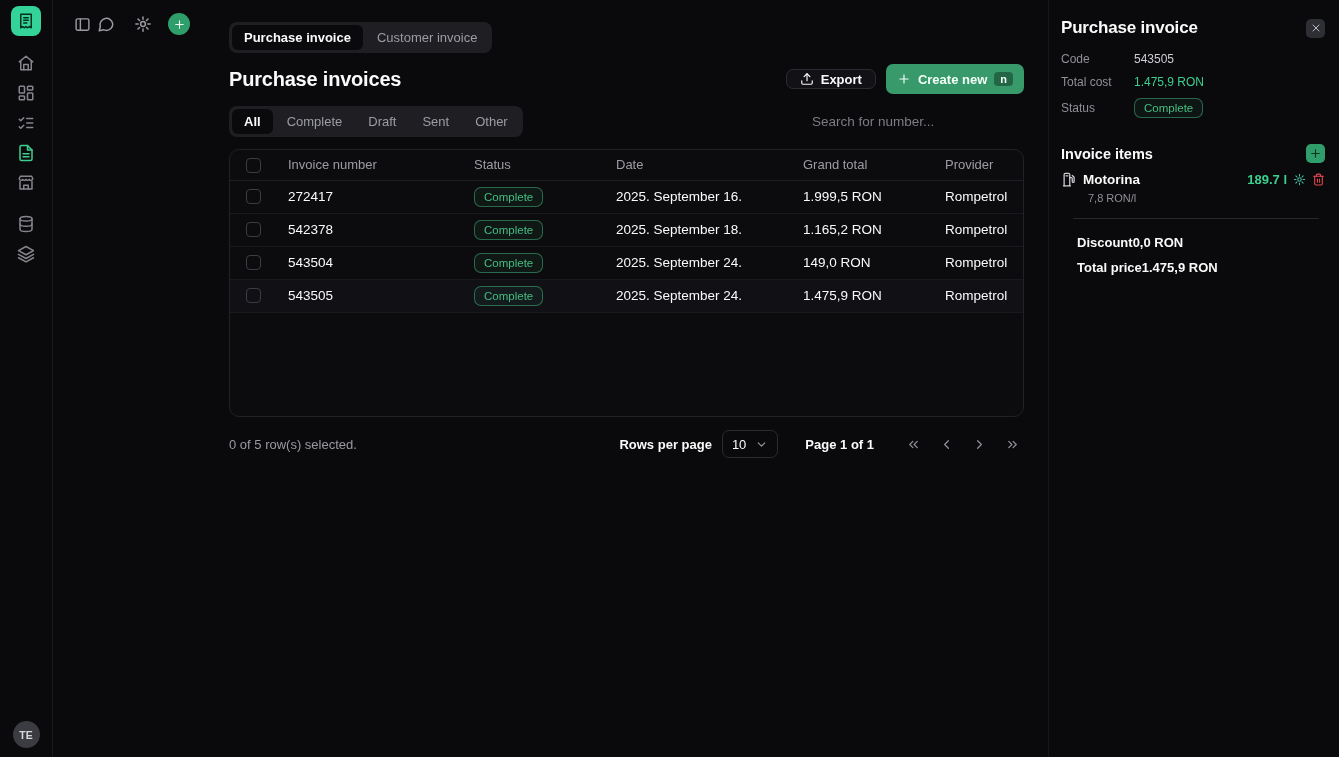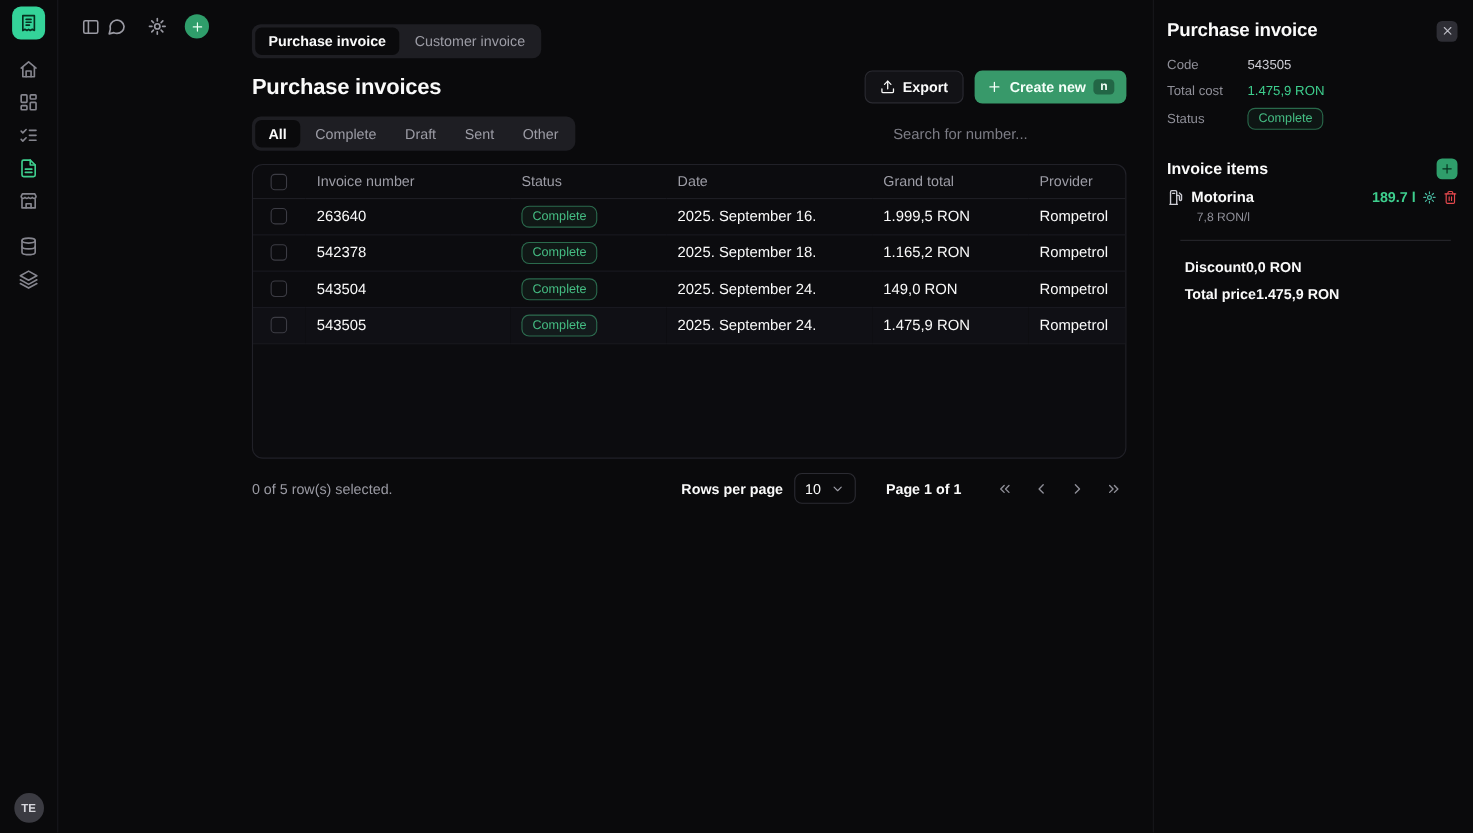--- a/index.html
+++ b/index.html
@@ -30,21 +30,21 @@
   .body{flex:1;display:grid;grid-template-columns:1fr 291px;min-height:0}
 
   
   .main{padding:22px 24px 0 22px;min-width:0}
   .seg-list{display:inline-flex;background:#1e1e23;border-radius:8px;padding:3px;gap:2px}
   .seg{padding:3px 12px;border-radius:6px;color:#9c9ca5;font-size:13px;font-weight:500;line-height:19px}
   .seg.active{background:#0a0a0c;color:#fafafa;font-weight:700}
   .title-row{display:flex;align-items:center;justify-content:space-between;margin-top:11px}
   .title-row h1{font-size:20px;font-weight:700;letter-spacing:-.2px}
   .title-actions{display:flex;align-items:center;gap:10px}
-  .btn-outline{display:inline-flex;align-items:center;gap:7px;height:30px;padding:0 13px;border:1px solid #2b2b32;border-radius:7px;background:#121216;font-size:13px;font-weight:600}
+  .btn-outline{display:inline-flex;align-items:center;gap:7px;height:20px;padding:0 13px;border:1px solid #2b2b32;border-radius:7px;background:#121216;font-size:13px;font-weight:600}
   .btn-green{display:inline-flex;align-items:center;gap:7px;height:30px;padding:0 11px;border-radius:7px;background:#38996a;color:#f4fff9;font-size:13px;font-weight:600}
   .kbd{background:rgba(8,40,26,.45);border-radius:4px;padding:1px 6px;font-size:11px;font-weight:600}
   .filter-row{display:flex;align-items:center;justify-content:space-between;margin-top:12px}
   .search{background:transparent;border:none;outline:none;width:212px;color:#fafafa;font-size:13.5px}
   .search::placeholder{color:#7c7c85}
 
   .card{margin-top:12px;border:1px solid #212128;border-radius:10px;background:#0c0c0f;height:268px;overflow:hidden}
   table{width:100%;border-collapse:collapse;table-layout:fixed}
   th{font-size:13px;color:#9c9ca5;font-weight:400;text-align:left;height:30px;padding:0 10px;border-bottom:1px solid #1e1e24}
   td{font-size:13.5px;height:33px;padding:0 10px;border-bottom:1px solid #191920;white-space:nowrap;overflow:hidden}
@@ -359,21 +359,21 @@
                 <th>Status</th>
                 <th>Date</th>
                 <th>Grand total</th>
                 <th>Provider</th>
                 <th></th>
               </tr>
             </thead>
             <tbody>
               <tr>
                 <td class="cb"><span class="checkbox"></span></td>
-                <td>263640</td>
+                <td>272417</td>
                 <td><span class="badge">Complete</span></td>
                 <td>2025. September 16.</td>
                 <td>1.999,5 RON</td>
                 <td>Rompetrol</td>
                 <td class="actions"><button class="dots">
                       <span>
                         <svg class="ic" width="15" height="15">
                           <use href="#i-dots"></use>
                         </svg>
                       </span>

